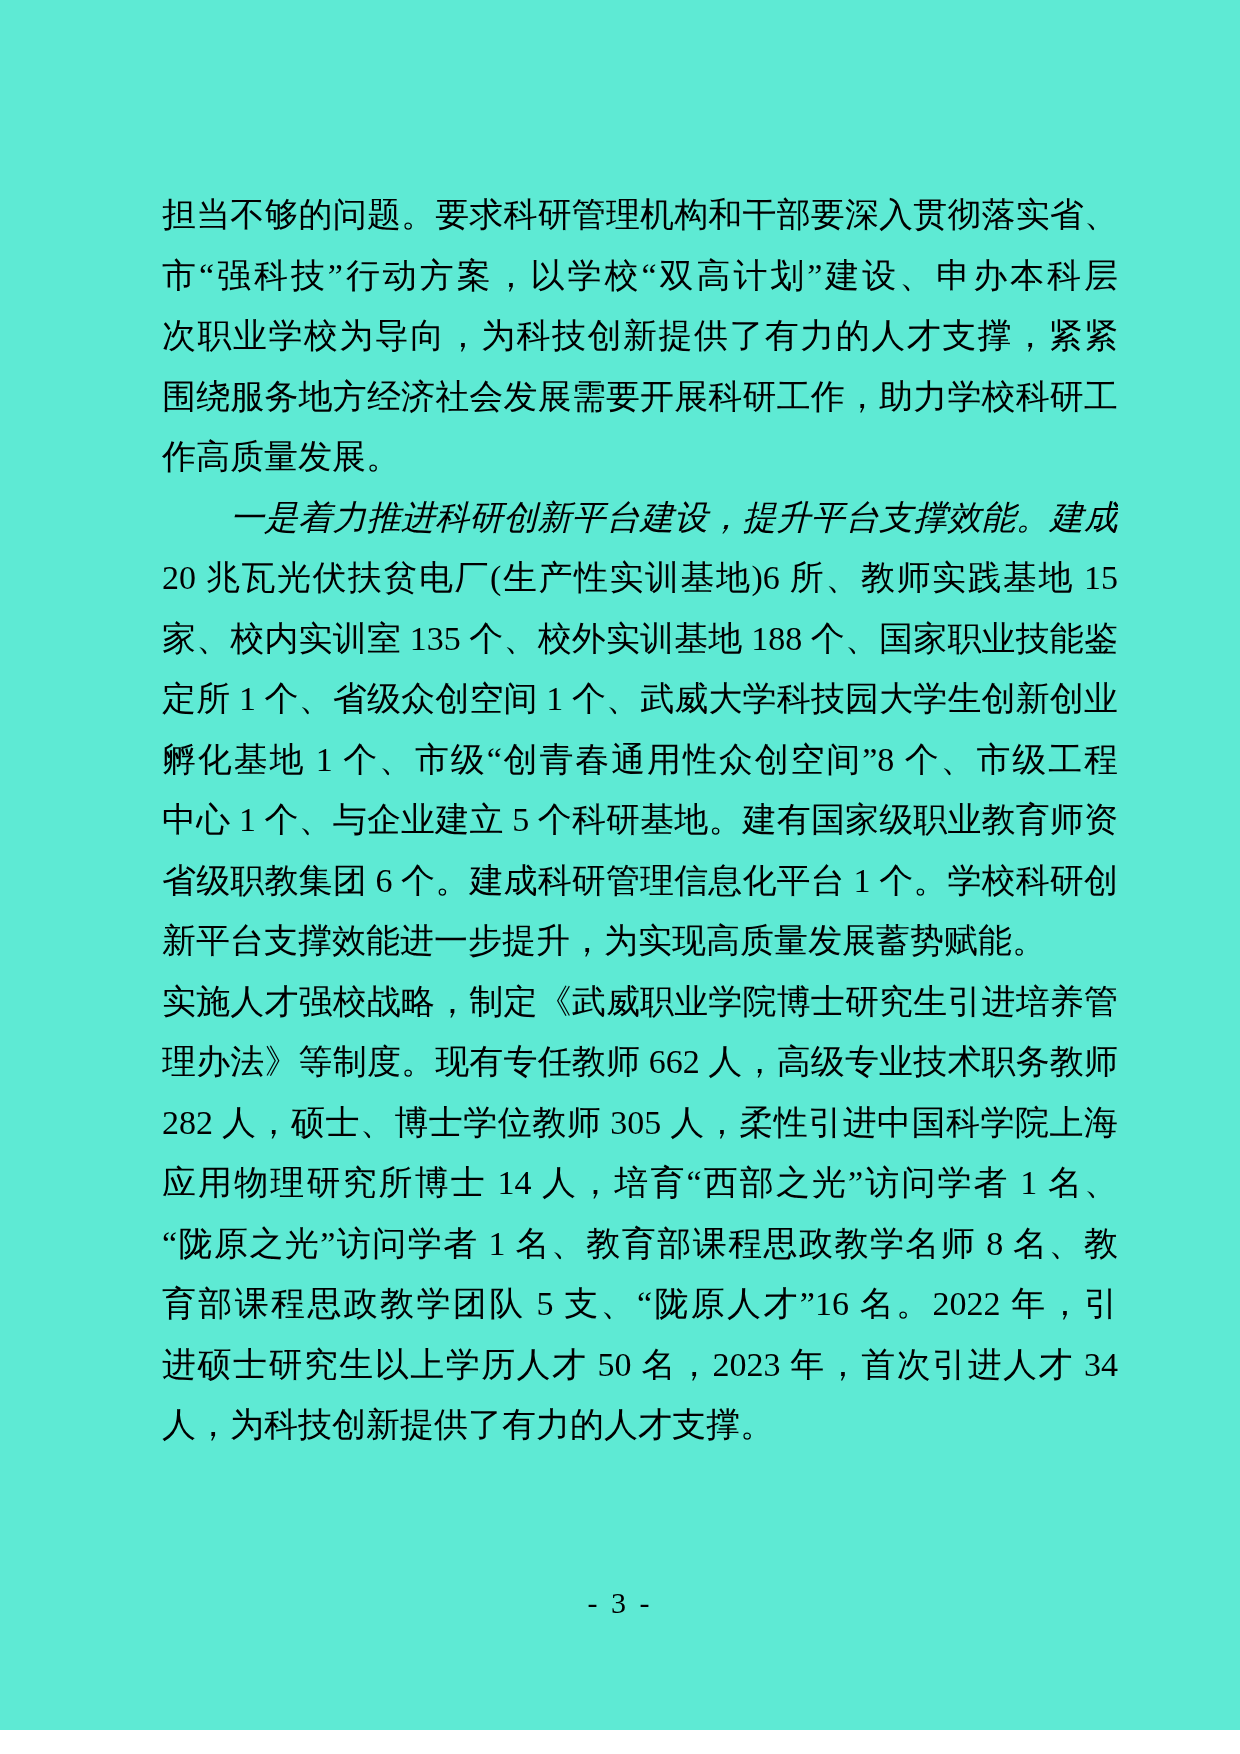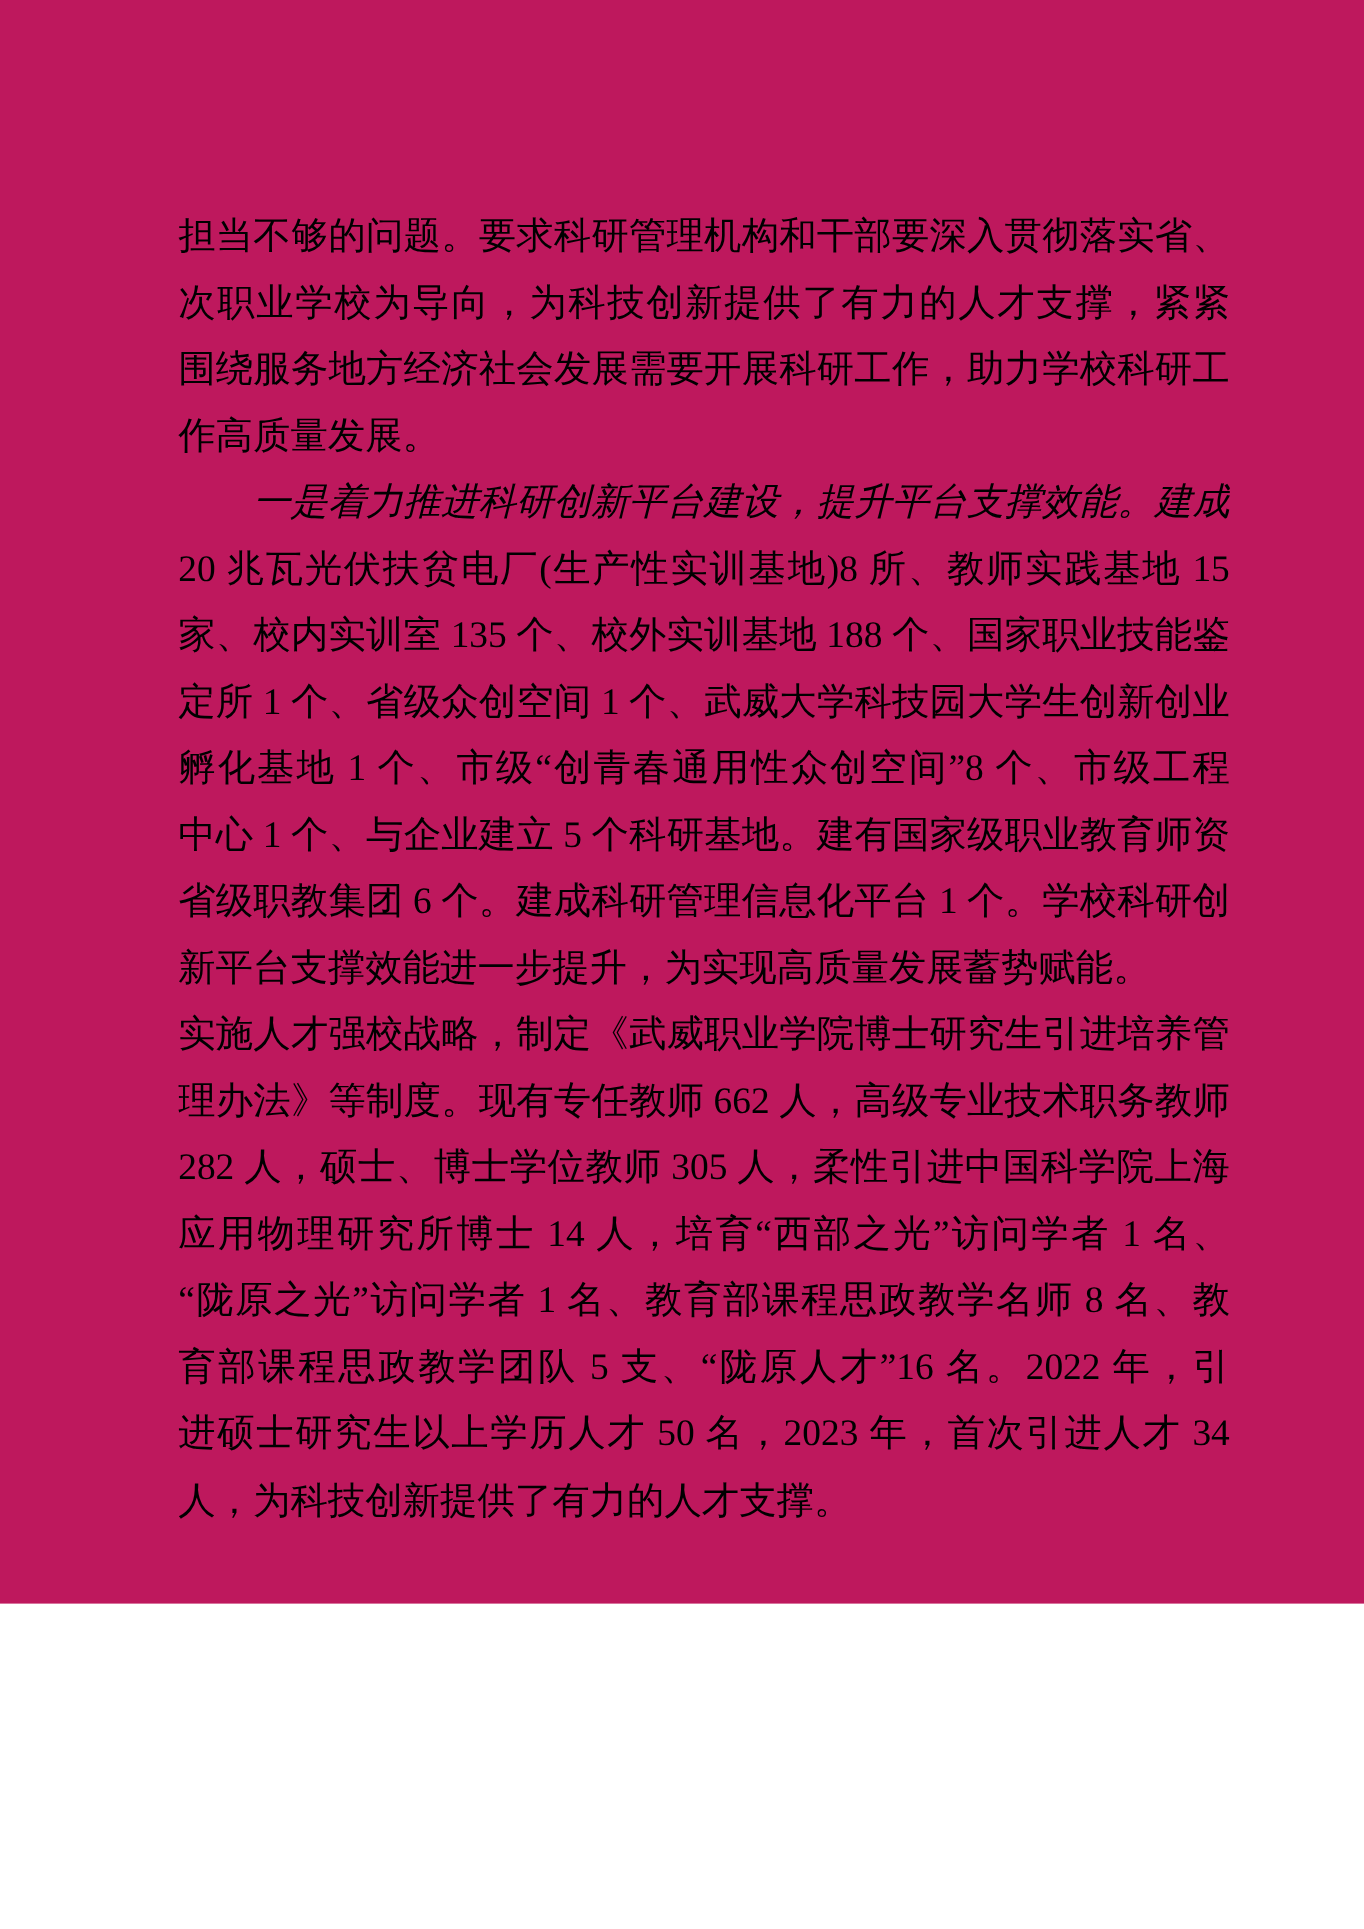--- a/index.html
+++ b/index.html
@@ -3,22 +3,22 @@
 <meta charset="utf-8">
 <style>
   html, body {
     margin: 0;
     padding: 0;
     background: #ffffff;
   }
   .page {
     position: relative;
     width: 1240px;
-    height: 1458px;
-    background: #be185d;
+    height: 1730px;
+    background: #5eead4;
     color: #000000;
     font-family: "Liberation Serif", "DejaVu Serif", serif;
     overflow: hidden;
   }
   .doc-body {
     position: absolute;
     left: 162px;
     top: 185px;
     width: 956px;
   }
@@ -56,27 +56,28 @@
     color: #000000;
   }
 </style>
 </head>
 <body>
 
 <div class="page">
   <div class="doc-body" id="doc-body">
       <div class="para">
         <div class="line">担当不够的问题。要求科研管理机构和干部要深入贯彻落实省、</div>
+        <div class="line">市“强科技”行动方案，以学校“双高计划”建设、申办本科层</div>
         <div class="line">次职业学校为导向，为科技创新提供了有力的人才支撑，紧紧</div>
         <div class="line">围绕服务地方经济社会发展需要开展科研工作，助力学校科研工</div>
         <div class="line last">作高质量发展。</div>
       </div>
       <div class="para">
         <div class="line indent">一是着力推进科研创新平台建设，提升平台支撑效能。建成</div>
-        <div class="line">20 兆瓦光伏扶贫电厂(生产性实训基地)8 所、教师实践基地 15</div>
+        <div class="line">20 兆瓦光伏扶贫电厂(生产性实训基地)6 所、教师实践基地 15</div>
         <div class="line">家、校内实训室 135 个、校外实训基地 188 个、国家职业技能鉴</div>
         <div class="line">定所 1 个、省级众创空间 1 个、武威大学科技园大学生创新创业</div>
         <div class="line">孵化基地 1 个、市级“创青春通用性众创空间”8 个、市级工程</div>
         <div class="line">中心 1 个、与企业建立 5 个科研基地。建有国家级职业教育师资</div>
         <div class="line">省级职教集团 6 个。建成科研管理信息化平台 1 个。学校科研创</div>
         <div class="line last">新平台支撑效能进一步提升，为实现高质量发展蓄势赋能。</div>
       </div>
       <div class="para">
         <div class="line">实施人才强校战略，制定《武威职业学院博士研究生引进培养管</div>
         <div class="line">理办法》等制度。现有专任教师 662 人，高级专业技术职务教师</div>

